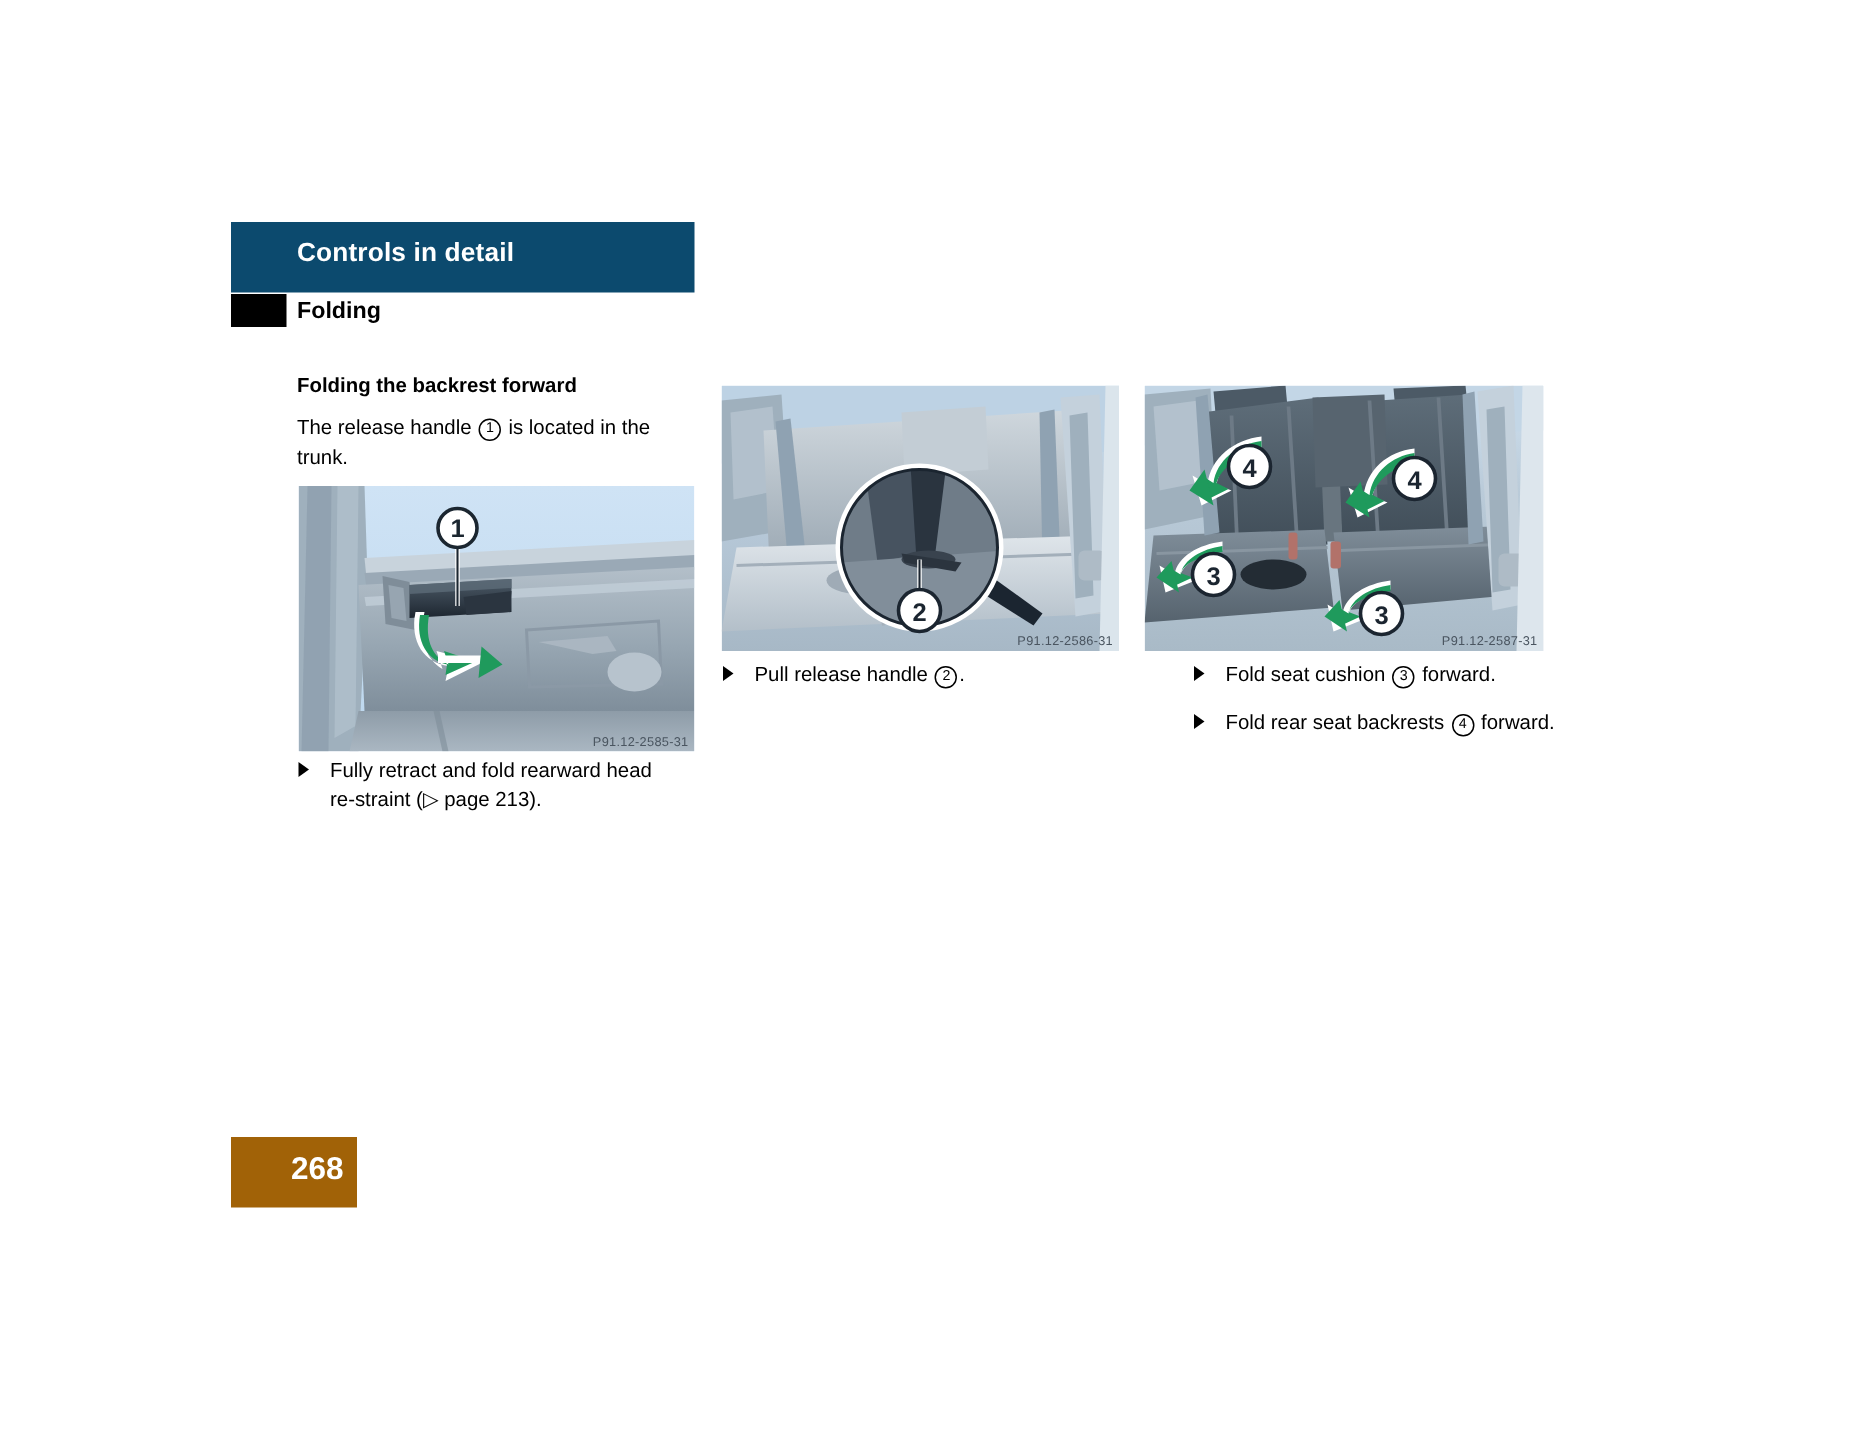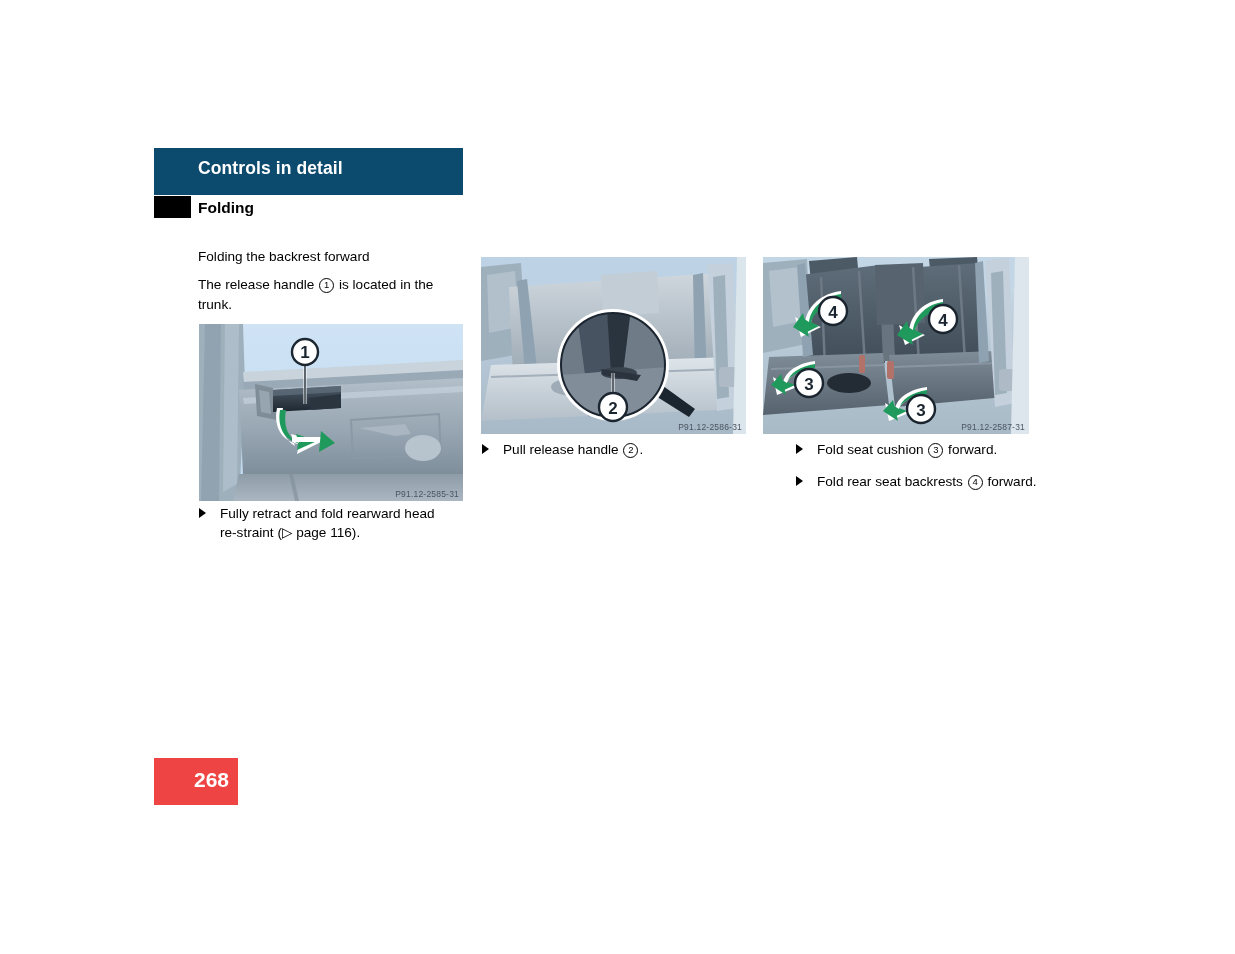--- a/index.html
+++ b/index.html
@@ -60,21 +60,21 @@
 
   
   .col {
     position: absolute;
     top: 248px;
   }
   .col-left  { left: 198px; width: 266px; }
 
   .sub-head {
     font-size: 13.6px;
-    font-weight: normal;
+    font-weight: bold;
     margin: 0 0 9px 0;
     line-height: 1.35;
   }
   .body-text {
     font-size: 13.6px;
     line-height: 1.42;
     margin: 0;
   }
 
   
@@ -142,21 +142,21 @@
   .cap-right { position: absolute; left: 795px; top: 440px; width: 270px; }
   .cap-left  { position: absolute; left: 198px; top: 504px; width: 272px; }
 
   
   .page-num-box {
     position: absolute;
     left: 154px;
     top: 758px;
     width: 84px;
     height: 47px;
-    background: #ef4444;
+    background: #a16207;
   }
   .page-num-box .num {
     position: absolute;
     right: 9px;
     top: 10px;
     font-size: 21px;
     font-weight: bold;
     color: #ffffff;
   }
 </style>
@@ -239,21 +239,21 @@
       <circle cx="106" cy="28" r="13" fill="#ffffff" stroke="#1b2630" stroke-width="2.4"></circle>
       <text x="106" y="34" text-anchor="middle" font-family="Liberation Sans, sans-serif" font-size="17" font-weight="bold" fill="#1b2630">1</text>
     </svg>
     <span class="fig-code">P91.12-2585-31</span>
   </div>
 
   <div class="cap-left">
     <ul class="bullet-list">
       <li class="bullet">
         <span class="tri"></span>
-        <span>Fully retract and fold rearward head re‑straint (</span><span>▷ page 116).</span>
+        <span>Fully retract and fold rearward head re‑straint (</span><span>▷ page 213).</span>
       </li>
     </ul>
   </div>
 
   <div class="figure fig-2">
     <svg class="fig-svg" viewBox="0 0 265 177" preserveAspectRatio="none">
       <defs>
         <linearGradient id="bg2" x1="0" y1="0" x2="0" y2="1">
           <stop offset="0%" stop-color="#cfe0ef"></stop>
           <stop offset="45%" stop-color="#b9cbdb"></stop>

